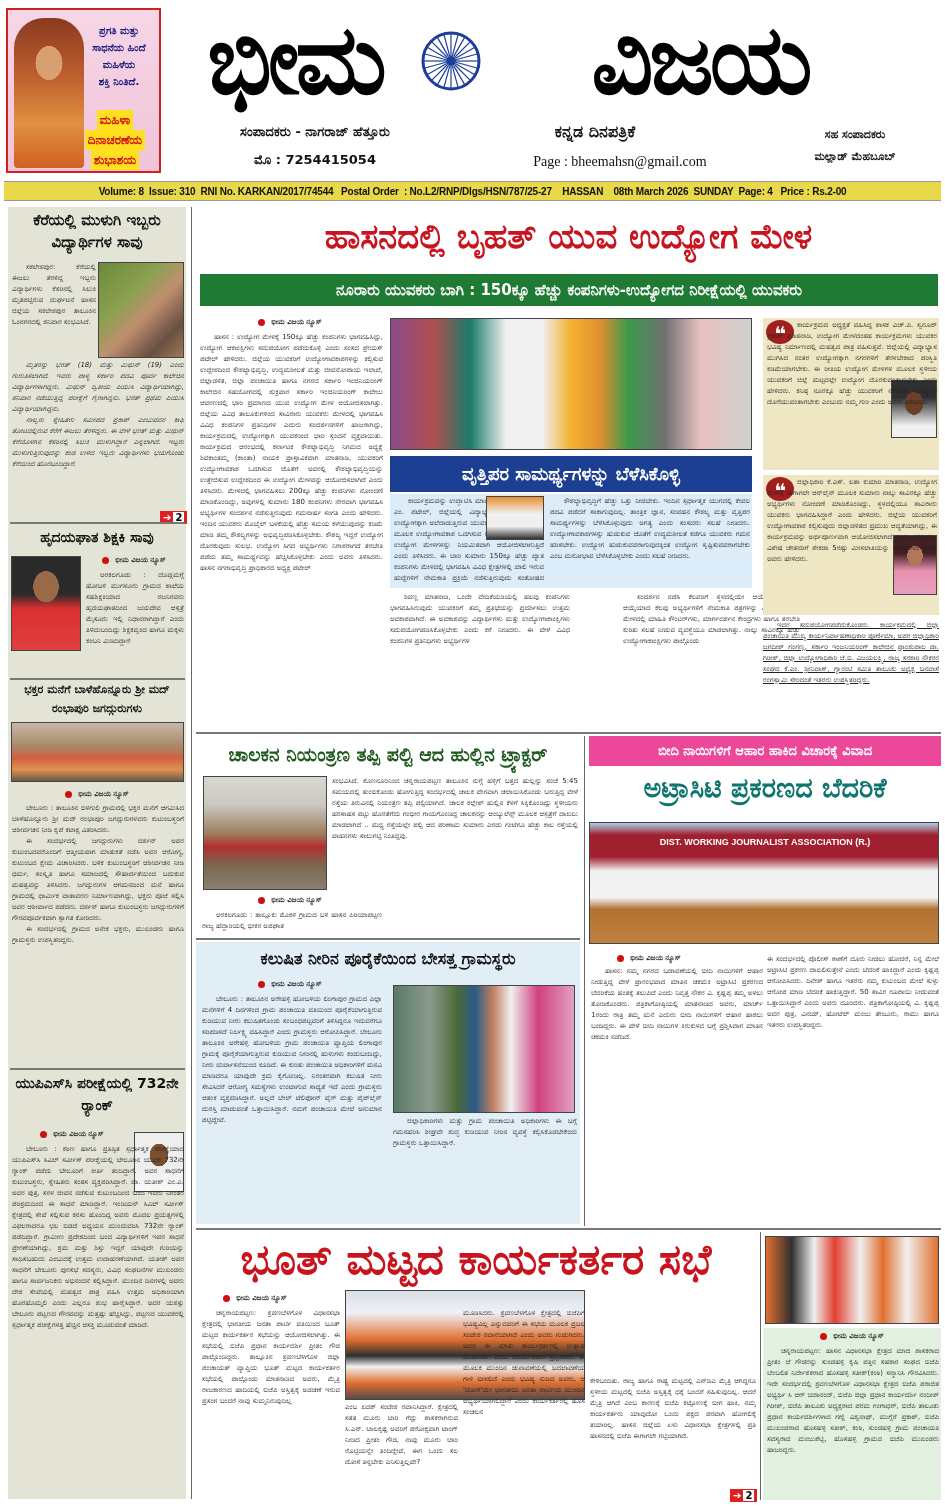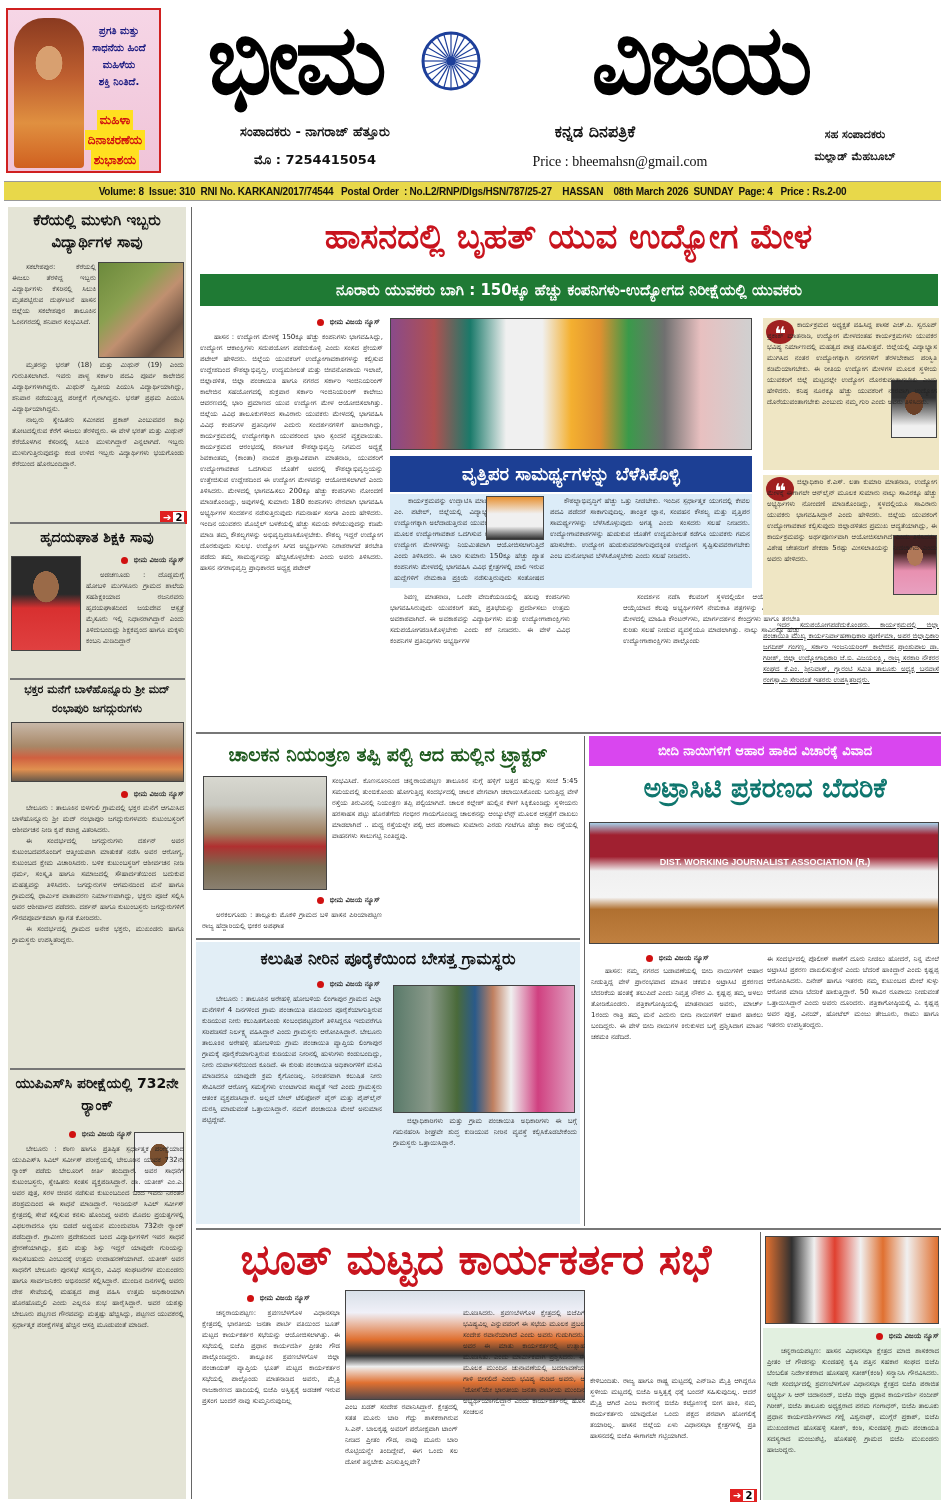--- a/index.html
+++ b/index.html
@@ -1,21 +1,21 @@
 <!DOCTYPE html>
 <html><head>
 <meta charset="utf-8">
 <style>
 *{box-sizing:border-box;margin:0;padding:0}
 body{width:945px;height:1506px;background:#fff;font-family:"DejaVu Sans",sans-serif;position:relative;overflow:hidden;color:#111}
 .abs{position:absolute}
 .txt{font-size:7px;line-height:11px;color:#222;text-align:justify;overflow:hidden}
 .txt p{text-indent:14px}
 .photo{overflow:hidden;border:1px solid #444}
-.byline{font-size:7px;color:#333;font-weight:bold;text-align:right}
+.byline{font-size:7px;color:#333;font-weight:bold;text-align:center}
 .byline .dot{display:inline-block;width:7px;height:7px;border-radius:50%;background:#d01010;margin-right:6px;vertical-align:middle}
 .side{background:#e4e4d6}
 .hdr-k{font-weight:bold;text-align:center}
 .vline{position:absolute;background:#666;width:1px}
 .hline{position:absolute;background:#777;height:2px}
 .cont{display:inline-block;background:#e02020;color:#fff;font-weight:bold;font-size:10px;padding:0 3px;line-height:13px}
 .cont b{background:#fff;color:#000;padding:0 2px;margin-left:2px}
 </style>
 </head>
 <body>
@@ -67,47 +67,47 @@
           <line x1="35.33012701892219" y1="28.499999999999996" x2="54.38268590217984" y2="17.499999999999986"></line>
           <line x1="35.829629131445344" y1="29.705904774487394" x2="57.07999730980484" y2="24.011885782231918"></line>
         </g>
     </svg>
   </div>
   <div class="abs" style="left:485px;top:0px;width:430px;height:120px;font-size:96px;line-height:120px;font-weight:900;color:#000;text-align:center;letter-spacing:-4px;">ವಿಜಯ</div>
 
   <div class="abs" style="left:200px;top:124px;width:230px;font-size:13px;font-weight:bold;text-align:center;">ಸಂಪಾದಕರು - ನಾಗರಾಜ್ ಹೆತ್ತೂರು</div>
   <div class="abs" style="left:200px;top:152px;width:230px;font-size:13px;font-weight:bold;text-align:center;">ಮೊ : 7254415054</div>
   <div class="abs" style="left:505px;top:122px;width:180px;font-size:16px;font-weight:bold;text-align:center;">ಕನ್ನಡ ದಿನಪತ್ರಿಕೆ</div>
-  <div class="abs" style="left:470px;top:154px;width:300px;font-size:14px;font-family:'Liberation Serif',serif;text-align:center;">Price : bheemahsn@gmail.com</div>
+  <div class="abs" style="left:470px;top:154px;width:300px;font-size:14px;font-family:'Liberation Serif',serif;text-align:center;">Page : bheemahsn@gmail.com</div>
   <div class="abs" style="left:780px;top:128px;width:150px;font-size:11px;font-weight:bold;text-align:center;">ಸಹ ಸಂಪಾದಕರು</div>
   <div class="abs" style="left:780px;top:150px;width:150px;font-size:11px;font-weight:bold;text-align:center;">ಮಲ್ಲಾಡ್ ಮೆಹಬೂಬ್</div>
 </div>
 
 <div class="abs" style="left:4px;top:181px;width:937px;height:20px;background:#e8d84a;border-top:1px solid #999;border-bottom:1px solid #999;font-family:'Liberation Sans',sans-serif;font-size:10px;line-height:19px;white-space:pre;text-align:center;font-weight:bold;letter-spacing:-0.2px;">Volume: 8  Issue: 310  RNI No. KARKAN/2017/74544   Postal Order  : No.L2/RNP/Dlgs/HSN/787/25-27    HASSAN    08th March 2026  SUNDAY  Page: 4   Price : Rs.2-00</div>
 
 <div class="abs side" style="left:8px;top:207px;width:178px;height:1292px;"></div>
 <div class="vline" style="left:191px;top:207px;height:1292px;"></div>
 
 <div class="abs hdr-k" style="left:10px;top:209px;width:174px;font-size:15px;line-height:22px;color:#111;">ಕೆರೆಯಲ್ಲಿ ಮುಳುಗಿ ಇಬ್ಬರು ವಿದ್ಯಾರ್ಥಿಗಳ ಸಾವು</div>
 <div class="abs photo" style="left:98px;top:262px;width:86px;height:96px;background:linear-gradient(135deg,#6c8a3c 0%,#8aa050 35%,#c09070 55%,#6a5040 80%,#a07858 100%);"></div>
 <div class="abs txt" style="left:12px;top:262px;width:84px;height:98px;">
     <p>ಸಕಲೇಶಪುರ: ಕೆರೆಯಲ್ಲಿ ಈಜಲು ತೆರಳಿದ್ದ ಇಬ್ಬರು ವಿದ್ಯಾರ್ಥಿಗಳು ಕೆಸರಿನಲ್ಲಿ ಸಿಲುಕಿ ಮೃತಪಟ್ಟಿರುವ ದುರ್ಘಟನೆ ಹಾಸನ ಜಿಲ್ಲೆಯ ಸಕಲೇಶಪುರ ತಾಲೂಕಿನ ಓಂನಗರದಲ್ಲಿ ಶನಿವಾರ ಸಂಭವಿಸಿದೆ.</p>
   </div>
-<div class="abs txt" style="left:12px;top:360px;width:172px;height:150px;">
+<div class="abs txt" style="left:12px;top:360px;width:172px;height:150px;font-style:italic;">
   <p>ಮೃತರನ್ನು ಭರತ್ (18) ಮತ್ತು ಮಿಥುನ್ (19) ಎಂದು ಗುರುತಿಸಲಾಗಿದೆ. ಇವರು ಪಾಳ್ಯ ಸರ್ಕಾರಿ ಪದವಿ ಪೂರ್ವ ಕಾಲೇಜಿನ ವಿದ್ಯಾರ್ಥಿಗಳಾಗಿದ್ದರು. ಮಿಥುನ್ ದ್ವಿತೀಯ ಪಿಯುಸಿ ವಿದ್ಯಾರ್ಥಿಯಾಗಿದ್ದು, ಶನಿವಾರ ನಡೆಯುತ್ತಿದ್ದ ಪರೀಕ್ಷೆಗೆ ಗೈರಾಗಿದ್ದನು. ಭರತ್ ಪ್ರಥಮ ಪಿಯುಸಿ ವಿದ್ಯಾರ್ಥಿಯಾಗಿದ್ದನು.</p>
   <p>ನಾಲ್ವರು ಸ್ನೇಹಿತರು ಸಮೀಪದ ಪ್ರಕಾಶ್ ಎಂಬುವವರ ಕಾಫಿ ತೋಟದಲ್ಲಿರುವ ಕೆರೆಗೆ ಈಜಲು ತೆರಳಿದ್ದರು. ಈ ವೇಳೆ ಭರತ್ ಮತ್ತು ಮಿಥುನ್ ಕೆರೆಯೊಳಗಿನ ಕೆಸರಿನಲ್ಲಿ ಸಿಲುಕಿ ಮುಳುಗಿದ್ದಾರೆ ಎನ್ನಲಾಗಿದೆ. ಇಬ್ಬರು ಮುಳುಗುತ್ತಿರುವುದನ್ನು ಕಂಡ ಉಳಿದ ಇಬ್ಬರು ವಿದ್ಯಾರ್ಥಿಗಳು ಭಯಗೊಂಡು ಕೆರೆಯಿಂದ ಹೊರಬಂದಿದ್ದಾರೆ.</p>
 </div>
 <div class="abs" style="left:160px;top:506px;"><span class="cont">➔<b>2</b></span></div>
 <div class="hline" style="left:10px;top:522px;width:175px;"></div>
 
 <div class="abs hdr-k" style="left:10px;top:526px;width:174px;font-size:14px;line-height:22px;">ಹೃದಯಘಾತ ಶಿಕ್ಷಕಿ ಸಾವು</div>
 <div class="abs photo" style="left:11px;top:556px;width:70px;height:95px;background:radial-gradient(ellipse 18px 22px at 50% 32%,#9a6a48 70%,transparent 72%),linear-gradient(180deg,#2a2a2a 0%,#2a2a2a 40%,#d83030 55%,#e04040 100%);"></div>
 <div class="abs byline" style="left:84px;top:556px;width:100px;"><span class="dot"></span><span>ಭೀಮ ವಿಜಯ ನ್ಯೂಸ್</span></div>
 <div class="abs txt" style="left:86px;top:570px;width:98px;height:84px;">
-    <p>ಅಡಚಣೂಡು : ದೊಡ್ಡಮಗ್ಗೆ ಹೋಬಳಿ ಮುಗಳೂರು ಗ್ರಾಮದ ಶಾಲೆಯ ಸಹಶಿಕ್ಷಕಿಯಾದ ರಜನಿರವರು ಹೃದಯಘಾತದಿಂದ ಜಯದೇವ ಆಸ್ಪತ್ರೆ ಮೈಸೂರು ಇಲ್ಲಿ ನಿಧಾನರಾಗಿದ್ದಾರೆ ಎಂದು ತಿಳಿದುಬಂದಿದ್ದು ಶಿಕ್ಷಕವೃಂದ ಹಾಗೂ ಮಕ್ಕಳು ಕಂಬನಿ ಮಿಡಿದಿದ್ದಾರೆ</p>
+    <p>ಅರಕಲಗೂಡು : ದೊಡ್ಡಮಗ್ಗೆ ಹೋಬಳಿ ಮುಗಳೂರು ಗ್ರಾಮದ ಶಾಲೆಯ ಸಹಶಿಕ್ಷಕಿಯಾದ ರಜನಿರವರು ಹೃದಯಘಾತದಿಂದ ಜಯದೇವ ಆಸ್ಪತ್ರೆ ಮೈಸೂರು ಇಲ್ಲಿ ನಿಧಾನರಾಗಿದ್ದಾರೆ ಎಂದು ತಿಳಿದುಬಂದಿದ್ದು ಶಿಕ್ಷಕವೃಂದ ಹಾಗೂ ಮಕ್ಕಳು ಕಂಬನಿ ಮಿಡಿದಿದ್ದಾರೆ</p>
   </div>
 <div class="hline" style="left:10px;top:678px;width:175px;"></div>
 
 <div class="abs hdr-k" style="left:12px;top:680px;width:170px;font-size:11px;line-height:19px;">ಭಕ್ತರ ಮನೆಗೆ ಬಾಳೆಹೊನ್ನೂರು ಶ್ರೀ ಮದ್ ರಂಭಾಪುರಿ ಜಗದ್ಗುರುಗಳು</div>
 <div class="abs photo" style="left:11px;top:722px;width:173px;height:60px;background:linear-gradient(180deg,#c8b8a8 0%,#a88868 40%,#d06040 60%,#e09050 80%,#6a5a4a 100%);"></div>
 <div class="abs byline" style="left:10px;top:790px;width:174px;"><span class="dot"></span><span>ಭೀಮ ವಿಜಯ ನ್ಯೂಸ್</span></div>
 <div class="abs txt" style="left:12px;top:803px;width:172px;height:262px;">
   <p>ಬೇಲೂರು : ತಾಲೂಕಿನ ಬಿಳಗುಲಿ ಗ್ರಾಮದಲ್ಲಿ ಭಕ್ತರ ಮನೆಗೆ ಆಗಮಿಸಿದ ಬಾಳೆಹೊನ್ನೂರು ಶ್ರೀ ಮದ್ ರಂಭಾಪುರಿ ಜಗದ್ಗುರುಗಳವರು ಕುಟುಂಬಸ್ಥರಿಗೆ ಆಶೀರ್ವಚನ ನೀಡಿ ಕೃಪೆ ಕಟಾಕ್ಷ ವಿತರಿಸಿದರು.</p>
   <p>ಈ ಸಂದರ್ಭದಲ್ಲಿ ಜಗದ್ಗುರುಗಳು ದರ್ಶನ್ ಅವರ ಕುಟುಂಬದವರೊಂದಿಗೆ ಆತ್ಮೀಯವಾಗಿ ಮಾತುಕತೆ ನಡೆಸಿ ಅವರ ಆರೋಗ್ಯ, ಕುಟುಂಬದ ಕ್ಷೇಮ ವಿಚಾರಿಸಿದರು. ಬಳಿಕ ಕುಟುಂಬಸ್ಥರಿಗೆ ಆಶೀರ್ವಚನ ನೀಡಿ ಧರ್ಮ, ಸಂಸ್ಕೃತಿ ಹಾಗೂ ಸಮಾಜದಲ್ಲಿ ಸೌಹಾರ್ದತೆಯಿಂದ ಬದುಕುವ ಮಹತ್ವವನ್ನು ತಿಳಿಸಿದರು. ಜಗದ್ಗುರುಗಳ ಆಗಮನದಿಂದ ಮನೆ ಹಾಗೂ ಗ್ರಾಮದಲ್ಲಿ ಧಾರ್ಮಿಕ ವಾತಾವರಣ ನಿರ್ಮಾಣವಾಗಿದ್ದು, ಭಕ್ತರು ಪೂಜೆ ಸಲ್ಲಿಸಿ ಅವರ ಆಶೀರ್ವಾದ ಪಡೆದರು. ದರ್ಶನ್ ಹಾಗೂ ಕುಟುಂಬಸ್ಥರು ಜಗದ್ಗುರುಗಳಿಗೆ ಗೌರವಪೂರ್ವಕವಾಗಿ ಸ್ವಾಗತ ಕೋರಿದರು.</p>
   <p>ಈ ಸಂದರ್ಭದಲ್ಲಿ ಗ್ರಾಮದ ಅನೇಕ ಭಕ್ತರು, ಮುಖಂಡರು ಹಾಗೂ ಗ್ರಾಮಸ್ಥರು ಉಪಸ್ಥಿತರಿದ್ದರು.</p>
@@ -183,24 +183,24 @@
 <div class="abs" style="left:196px;top:944px;width:384px;font-size:16px;line-height:30px;font-weight:900;color:#111;text-align:center;white-space:nowrap;">ಕಲುಷಿತ ನೀರಿನ ಪೂರೈಕೆಯಿಂದ ಬೇಸತ್ತ ಗ್ರಾಮಸ್ಥರು</div>
 <div class="abs byline" style="left:200px;top:980px;width:180px;"><span class="dot"></span><span>ಭೀಮ ವಿಜಯ ನ್ಯೂಸ್</span></div>
 <div class="abs txt" style="left:202px;top:994px;width:180px;height:225px;">
     <p>ಬೇಲೂರು : ತಾಲೂಕಿನ ಅರೇಹಳ್ಳಿ ಹೋಬಳಿಯ ಲಿಂಗಾಪುರ ಗ್ರಾಮದ ಎಲ್ಲಾ ಮನೆಗಳಿಗೆ 4 ದಿನಗಳಿಂದ ಗ್ರಾಮ ಪಂಚಾಯಿತಿ ವತಿಯಿಂದ ಪೂರೈಕೆಯಾಗುತ್ತಿರುವ ಕುಡಿಯುವ ನೀರು ಕಲುಷಿತಗೊಂಡು ಸಂಬಂಧಪಟ್ಟವರಿಗೆ ತಿಳಿಸಿದ್ದರೂ ಇದುವರೆಗೂ ಸರಿಪಡಿಸದೆ ನಿರ್ಲಕ್ಷ್ಯ ವಹಿಸಿದ್ದಾರೆ ಎಂದು ಗ್ರಾಮಸ್ಥರು ಆರೋಪಿಸಿದ್ದಾರೆ. ಬೇಲೂರು ತಾಲೂಕಿನ ಅರೇಹಳ್ಳಿ ಹೋಬಳಿಯ ಗ್ರಾಮ ಪಂಚಾಯಿತಿ ವ್ಯಾಪ್ತಿಯ ಲಿಂಗಾಪುರ ಗ್ರಾಮಕ್ಕೆ ಪೂರೈಕೆಯಾಗುತ್ತಿರುವ ಕುಡಿಯುವ ನೀರಿನಲ್ಲಿ ಹುಳುಗಳು ಕಂಡುಬಂದಿದ್ದು, ನೀರು ದುರ್ವಾಸನೆಯಿಂದ ಕೂಡಿದೆ. ಈ ಕುರಿತು ಪಂಚಾಯಿತಿ ಅಧಿಕಾರಿಗಳಿಗೆ ಮನವಿ ಮಾಡಿದರೂ ಯಾವುದೇ ಕ್ರಮ ಕೈಗೊಂಡಿಲ್ಲ. ನಿರಂತರವಾಗಿ ಕಲುಷಿತ ನೀರು ಸೇವಿಸಿದರೆ ಆರೋಗ್ಯ ಸಮಸ್ಯೆಗಳು ಉಂಟಾಗುವ ಸಾಧ್ಯತೆ ಇದೆ ಎಂದು ಗ್ರಾಮಸ್ಥರು ಆತಂಕ ವ್ಯಕ್ತಪಡಿಸಿದ್ದಾರೆ. ಅಲ್ಲದೆ ಬೇಲ್ ಟೆಲಿಫೋನ್ ವೈರ್ ಮತ್ತು ಪೈಪ್‌ಲೈನ್ ದುರಸ್ತಿ ಮಾಡುವಂತೆ ಒತ್ತಾಯಿಸಿದ್ದಾರೆ. ನಮಗೆ ಪಂಚಾಯಿತಿ ಮೇಲೆ ಅನುಮಾನ ಪಟ್ಟಿದ್ದೇವೆ.</p>
   </div>
 <div class="abs photo" style="left:393px;top:985px;width:182px;height:128px;background:linear-gradient(90deg,#5a7a6a 0%,#8a9a8a 20%,#4a6a3a 35%,#2a5a8a 45%,#c08060 55%,#f0f0f0 65%,#d04080 80%,#e0a0c0 100%);"></div>
 <div class="abs txt" style="left:393px;top:1116px;width:184px;height:100px;">
     <p>ಜಿಲ್ಲಾಧಿಕಾರಿಗಳು ಮತ್ತು ಗ್ರಾಮ ಪಂಚಾಯಿತಿ ಅಧಿಕಾರಿಗಳು ಈ ಬಗ್ಗೆ ಗಮನಹರಿಸಿ ಶೀಘ್ರವೇ ಶುದ್ಧ ಕುಡಿಯುವ ನೀರಿನ ವ್ಯವಸ್ಥೆ ಕಲ್ಪಿಸಿಕೊಡಬೇಕೆಂದು ಗ್ರಾಮಸ್ಥರು ಒತ್ತಾಯಿಸಿದ್ದಾರೆ.</p>
   </div>
 
-<div class="abs" style="left:589px;top:736px;width:352px;height:30px;background:#d946ef;color:#fff;font-size:13px;line-height:30px;font-weight:bold;text-align:center;white-space:nowrap;overflow:hidden;">ಬೀದಿ ನಾಯಿಗಳಿಗೆ ಆಹಾರ ಹಾಕಿದ ವಿಚಾರಕ್ಕೆ ವಿವಾದ</div>
+<div class="abs" style="left:589px;top:736px;width:352px;height:30px;background:#ec4899;color:#fff;font-size:13px;line-height:30px;font-weight:bold;text-align:center;white-space:nowrap;overflow:hidden;">ಬೀದಿ ನಾಯಿಗಳಿಗೆ ಆಹಾರ ಹಾಕಿದ ವಿಚಾರಕ್ಕೆ ವಿವಾದ</div>
 <div class="abs" style="left:589px;top:766px;width:352px;font-size:27px;line-height:44px;font-weight:900;color:#0f766e;text-align:center;white-space:nowrap;">ಅಟ್ರಾಸಿಟಿ ಪ್ರಕರಣದ ಬೆದರಿಕೆ</div>
 <div class="abs photo" style="left:589px;top:822px;width:350px;height:122px;background:linear-gradient(180deg,#a8d0e8 0%,#a02030 10%,#a02030 28%,#f0f0f0 40%,#f4f4f4 62%,#b07030 72%,#c08040 100%);">
-  <div class="abs" style="left:60px;top:14px;width:230px;font-size:9px;font-weight:bold;color:#fff;text-align:center;font-family:'Liberation Sans',sans-serif;margin-top:20px;">DIST. WORKING JOURNALIST ASSOCIATION (R.)</div>
+  <div class="abs" style="left:60px;top:14px;width:230px;font-size:9px;font-weight:bold;color:#fff;text-align:center;font-family:'Liberation Sans',sans-serif;">DIST. WORKING JOURNALIST ASSOCIATION (R.)</div>
 </div>
 <div class="abs byline" style="left:589px;top:954px;width:120px;"><span class="dot"></span><span>ಭೀಮ ವಿಜಯ ನ್ಯೂಸ್</span></div>
 <div class="abs txt" style="left:591px;top:966px;width:172px;height:256px;">
     <p>ಹಾಸನ: ನಮ್ಮ ನಗರದ ಬಡಾವಣೆಯಲ್ಲಿ ಬೀದಿ ನಾಯಿಗಳಿಗೆ ಆಹಾರ ನೀಡುತ್ತಿದ್ದ ವೇಳೆ ಪ್ರಾರಂಭವಾದ ಮಾತಿನ ಚಕಮಕಿ ಅಟ್ರಾಸಿಟಿ ಪ್ರಕರಣದ ಬೆದರಿಕೆಯ ಹಂತಕ್ಕೆ ತಲುಪಿದೆ ಎಂದು ನಿವೃತ್ತ ನೌಕರ ವಿ. ಕೃಷ್ಣಪ್ಪ ತಮ್ಮ ಅಳಲು ತೋಡಿಕೊಂಡರು. ಪತ್ರಿಕಾಗೋಷ್ಠಿಯಲ್ಲಿ ಮಾತನಾಡಿದ ಅವರು, ಮಾರ್ಚ್ 1ರಂದು ರಾತ್ರಿ ತಮ್ಮ ಮನೆ ಎದುರು ಬೀದಿ ನಾಯಿಗಳಿಗೆ ಆಹಾರ ಹಾಕಲು ಬಂದಿದ್ದರು. ಈ ವೇಳೆ ಬೀದಿ ನಾಯಿಗಳ ಕಿರುಕುಳದ ಬಗ್ಗೆ ಪ್ರಶ್ನಿಸಿದಾಗ ಮಾತಿನ ಚಕಮಕಿ ನಡೆದಿದೆ.</p>
   </div>
 <div class="abs txt" style="left:767px;top:954px;width:172px;height:268px;">
     <p style="text-indent:0">ಈ ಸಂದರ್ಭದಲ್ಲಿ ಪೊಲೀಸ್ ಠಾಣೆಗೆ ದೂರು ನೀಡಲು ಹೋದರೆ, ನಿನ್ನ ಮೇಲೆ ಅಟ್ರಾಸಿಟಿ ಪ್ರಕರಣ ದಾಖಲಿಸುತ್ತೇನೆ ಎಂದು ಬೆದರಿಕೆ ಹಾಕಿದ್ದಾರೆ ಎಂದು ಕೃಷ್ಣಪ್ಪ ಆರೋಪಿಸಿದರು. ದಿನೇಶ್ ಹಾಗೂ ಇತರರು ನಮ್ಮ ಕುಟುಂಬದ ಮೇಲೆ ಸುಳ್ಳು ಆರೋಪ ಮಾಡಿ ಬೆದರಿಕೆ ಹಾಕುತ್ತಿದ್ದಾರೆ. 50 ಸಾವಿರ ರೂಪಾಯಿ ನೀಡುವಂತೆ ಒತ್ತಾಯಿಸಿದ್ದಾರೆ ಎಂದು ಅವರು ದೂರಿದರು. ಪತ್ರಿಕಾಗೋಷ್ಠಿಯಲ್ಲಿ ವಿ. ಕೃಷ್ಣಪ್ಪ ಅವರ ಪುತ್ರ, ವಿನಯ್, ಹೋಟೆಲ್ ಮಂಜು ತೇಜೂರು, ರಾಮು ಹಾಗೂ ಇತರರು ಉಪಸ್ಥಿತರಿದ್ದರು.</p>
   </div>
 
 <div class="hline" style="left:196px;top:1228px;width:745px;"></div>

